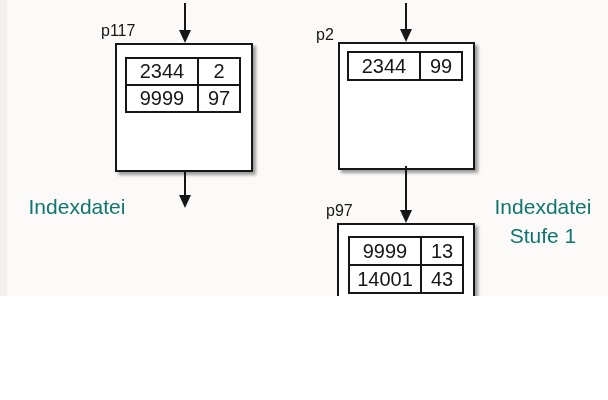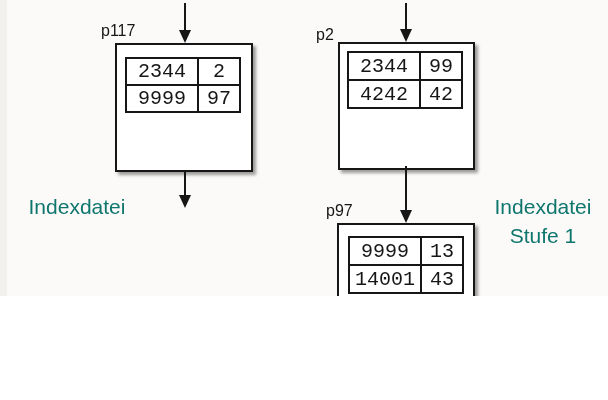--- a/index.html
+++ b/index.html
@@ -40,21 +40,20 @@
     table-layout: fixed;
     background: #ffffff;
   }
   table.kv td {
     border: 2px solid #161616;
     text-align: center;
     vertical-align: middle;
     font-size: 20px;
     padding: 0;
     color: #161616;
-    font-family: Liberation Mono, monospace;
   }
   td.c1 { width: 70px; }
   td.c2 { width: 40px; }
   tr.r26 td { height: 25px; }
   tr.r27 td { height: 26px; }
   .v-line {
     position: absolute;
     width: 2px;
     background: #161616;
   }
@@ -103,24 +102,20 @@
   <div class="arrow-head" style="left:179px; top:195px;"></div>
 
   <div class="node-label" style="left:316px; top:26px;">p2</div>
   <div class="node-box" style="left:338px; top:42px; width:133px; height:124px;"></div>
   <table class="kv" style="left:347px; top:51px;">
     <tbody>
         <tr class="r27">
       <td class="c1">2344</td>
       <td class="c2">99</td>
     </tr>
-    <tr class="r27">
-      <td class="c1">4242</td>
-      <td class="c2">42</td>
-    </tr>
   </tbody>
     </table>
 
   <div class="v-line" style="left:405px; top:3px; height:27px;"></div>
   <div class="arrow-head" style="left:400px; top:29px;"></div>
 
   <div class="v-line" style="left:405px; top:166px; height:45px;"></div>
   <div class="arrow-head" style="left:400px; top:210px;"></div>
 
   <div class="node-label" style="left:326px; top:202px;">p97</div>

